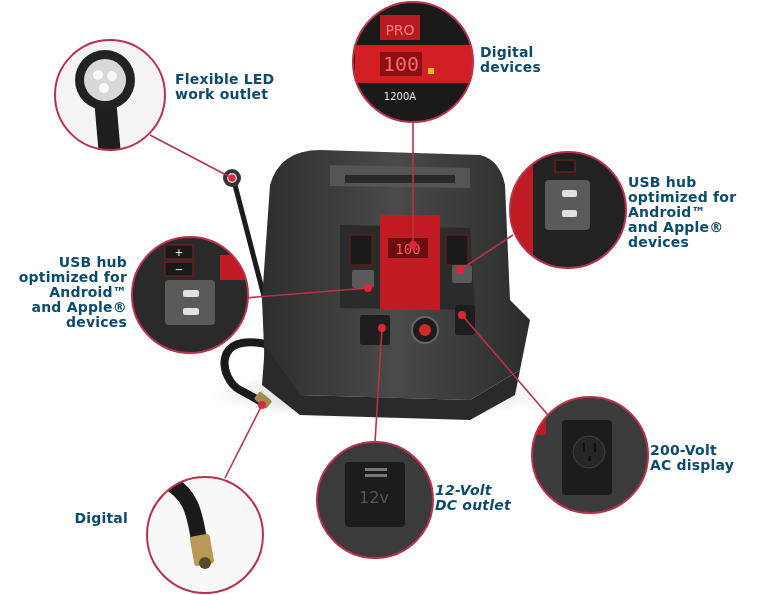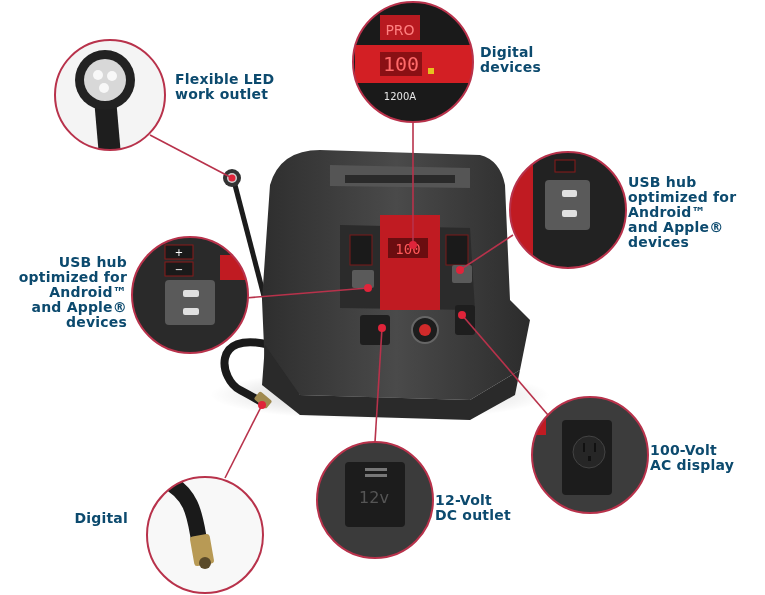--- a/index.html
+++ b/index.html
@@ -190,23 +190,23 @@
   <span>devices</span>
 </div>
 <div class="lbl right" style="left:0px;top:255px;width:127px;">
   <span>USB hub</span>
   <span>optimized for</span>
   <span>Android™</span>
   <span>and Apple®</span>
   <span>devices</span>
 </div>
 <div class="lbl" style="left:650px;top:443px;">
-  <span>100-Volt</span>
+  <span>200-Volt</span>
   <span>AC display</span>
 </div>
-<div class="lbl" style="left:435px;top:493px;">
+<div class="lbl" style="left:435px;top:483px;font-style:italic;">
   <span>12-Volt</span>
   <span>DC outlet</span>
 </div>
 <div class="lbl right" style="left:0px;top:511px;width:128px;">
   <span>Digital</span>
 </div>
 </div>
 
 </body></html>

